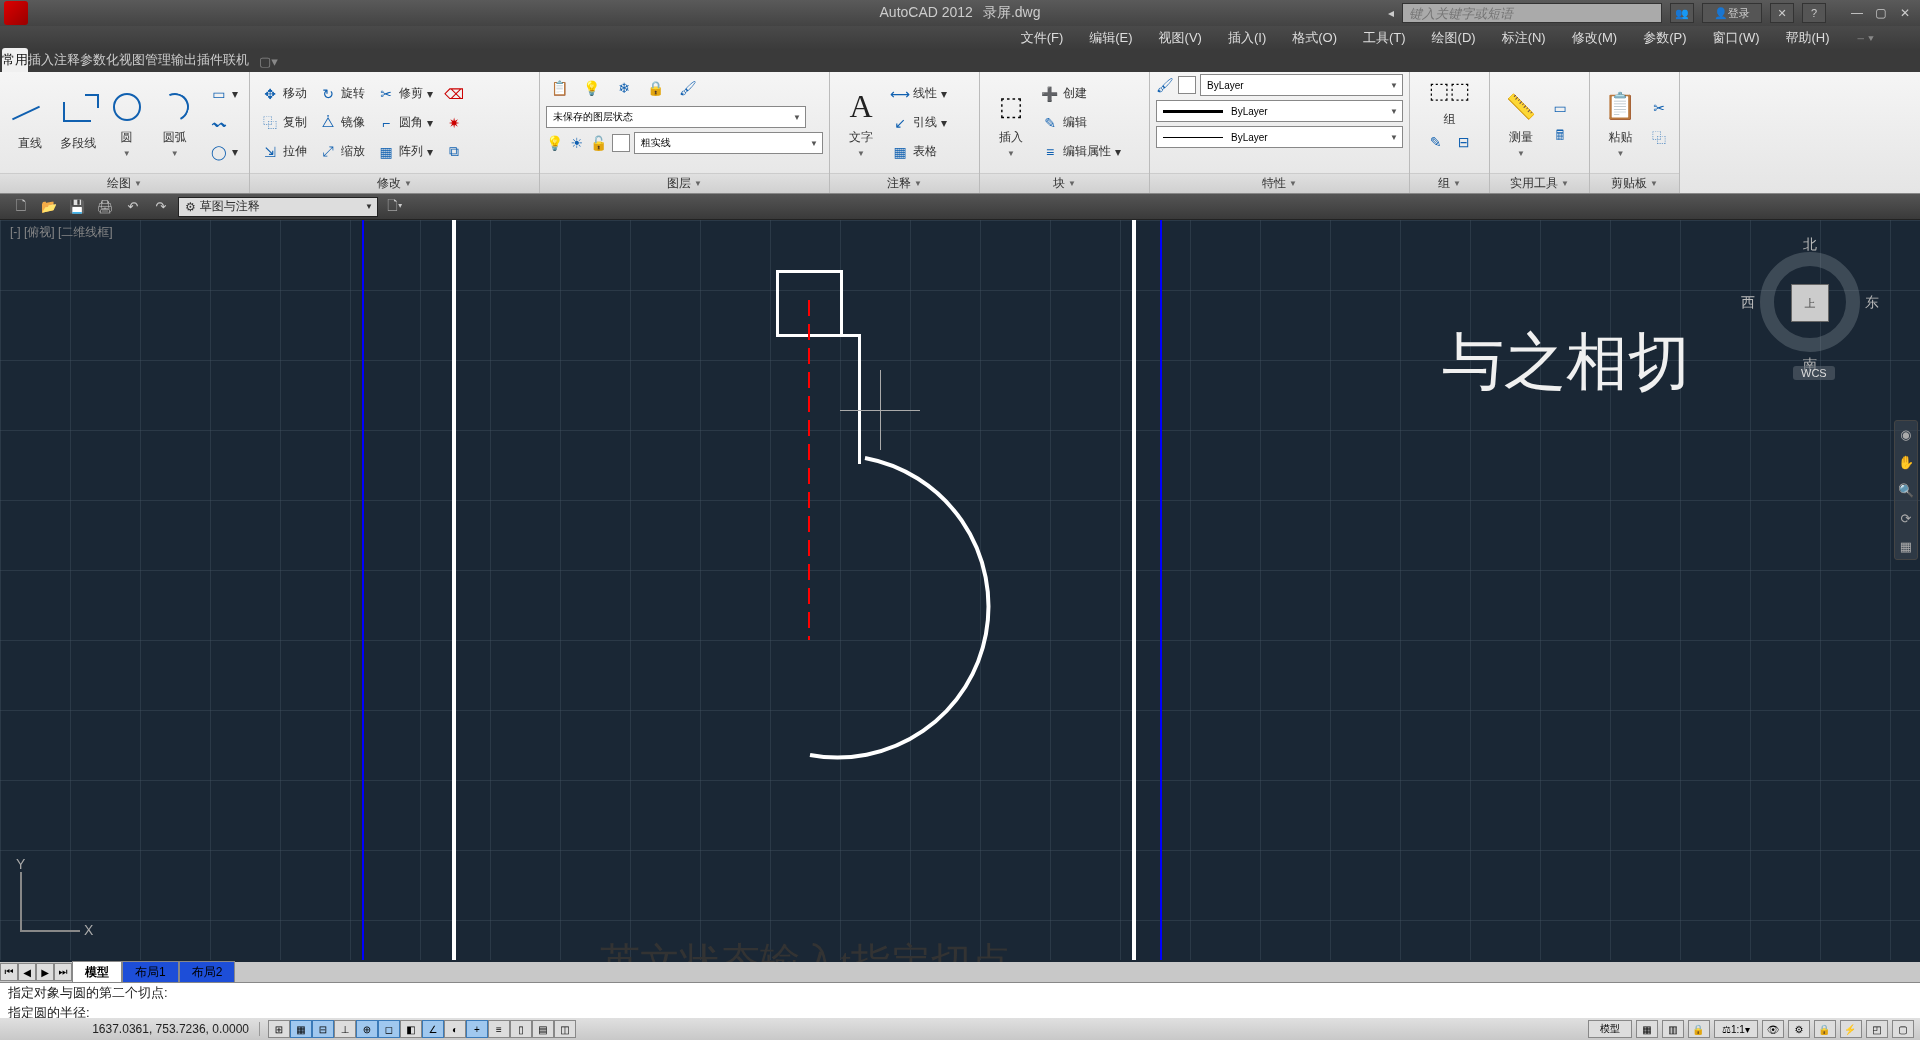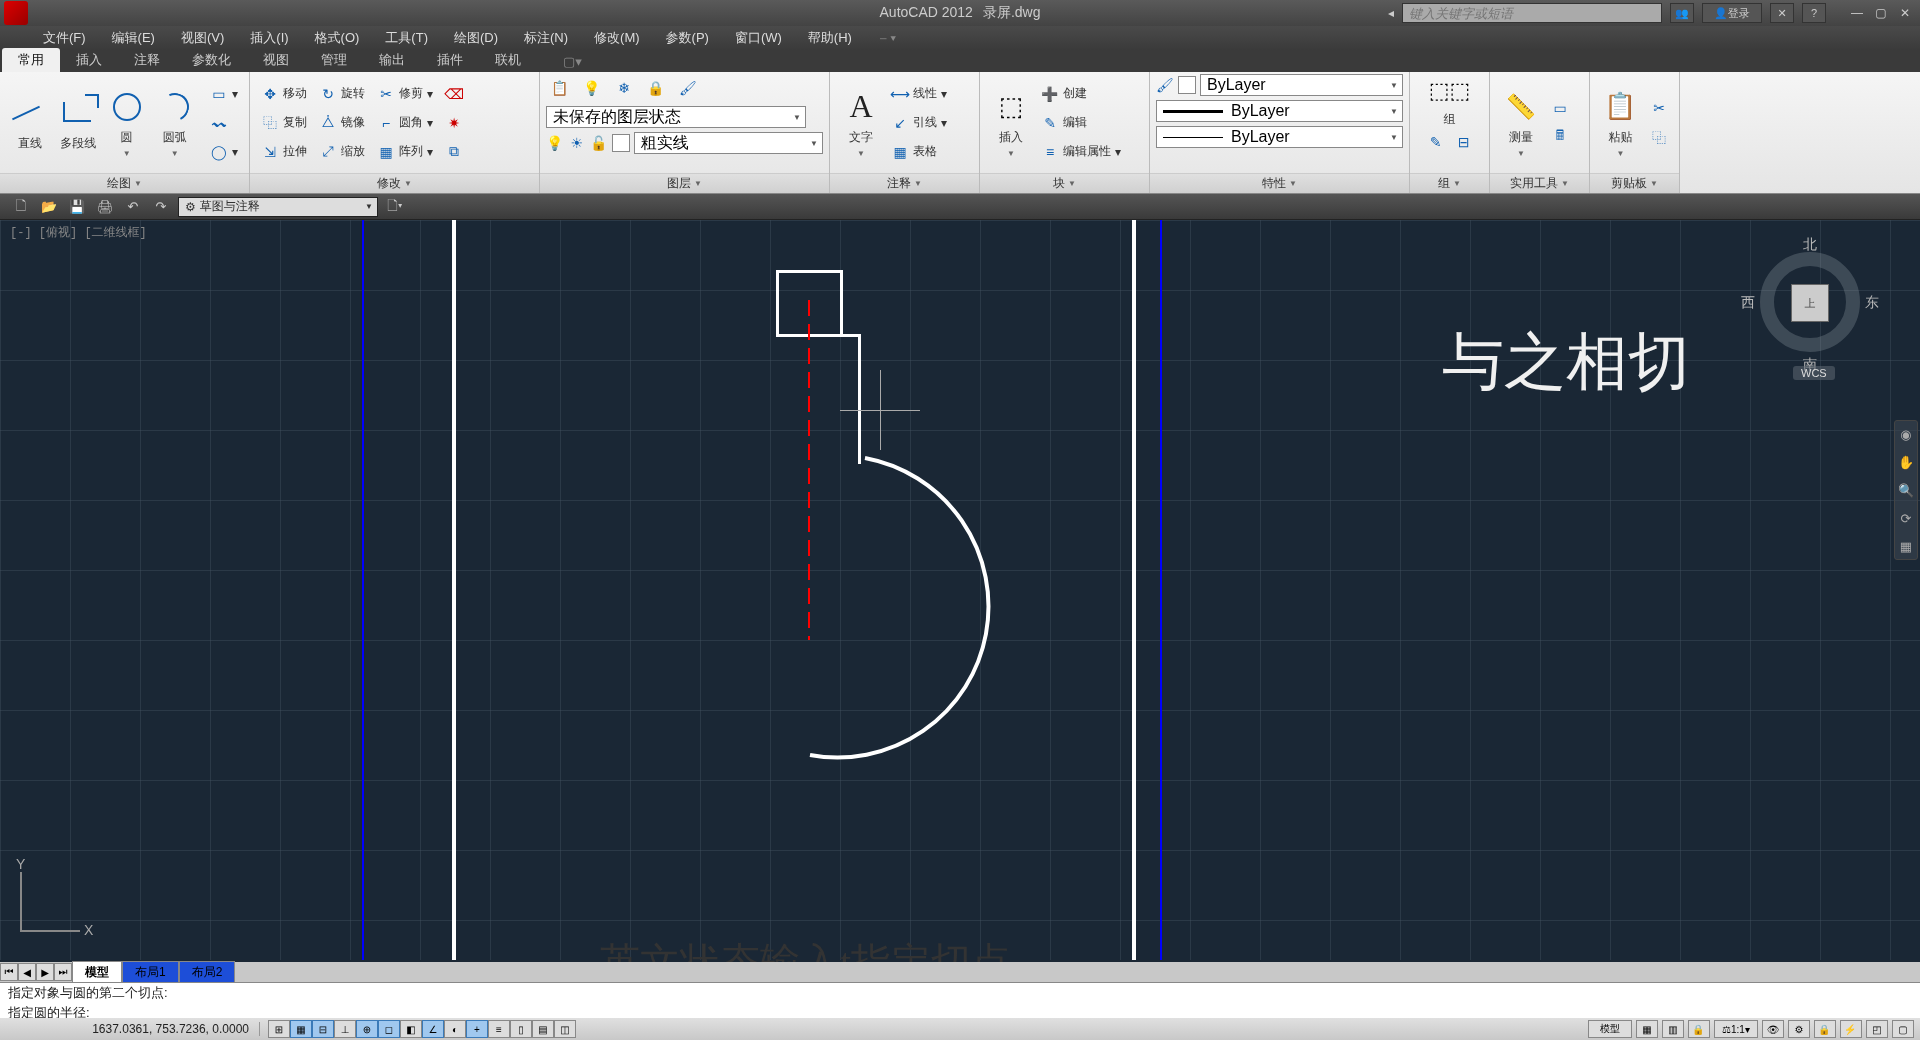--- a/index.html
+++ b/index.html
@@ -10,27 +10,27 @@
 .app-icon { width: 24px; height: 24px; margin-left: 4px; background: linear-gradient(135deg,#d00,#900); border-radius: 3px; }
 .title-text { position: absolute; left: 50%; transform: translateX(-50%); font-size: 14px; display: flex; gap: 10px; }
 .title-right { position: absolute; right: 4px; display: flex; align-items: center; gap: 8px; }
 .search-box { width: 260px; height: 20px; background: #aaa; border: 1px solid #333; color: #555; font-style: italic; font-size: 13px; padding: 0 6px; }
 .title-btn { width: 24px; height: 20px; background: #555; border: 1px solid #333; color: #ccc; display: flex; align-items: center; justify-content: center; font-size: 11px; cursor: pointer; }
 .title-btn.login { width: 60px; }
 .win-btns { display: flex; gap: 2px; margin-left: 12px; }
 .win-btn { width: 22px; height: 18px; display: flex; align-items: center; justify-content: center; color: #ccc; cursor: pointer; }
 
 
-.menu-bar { height: 24px; background: linear-gradient(#4a4a4a,#3a3a3a); display: flex; align-items: center; padding: 0 33px; gap: 6px; }
+.menu-bar { height: 24px; background: linear-gradient(#4a4a4a,#3a3a3a); display: flex; align-items: center; padding: 0 46px; gap: 6px; justify-content: flex-end; }
 .menu-item { color: #ddd; font-size: 13px; padding: 2px 10px; cursor: pointer; }
 .menu-extra { margin-left: 12px; color: #888; font-size: 13px; }
 
 
 .ribbon-tabs { height: 22px; background: #3a3a3a; display: flex; align-items: flex-end; padding-left: 2px; }
-.tab { padding: 3px 16px; color: #ccc; font-size: 13px; cursor: pointer; }
+.tab { padding: 3px 0; color: #ccc; font-size: 13px; cursor: pointer; }
 .tab.active { background: #f0f0f0; color: #111; border-radius: 3px 3px 0 0; }
 
 
 .ribbon { height: 122px; background: linear-gradient(#f5f5f5,#e5e5e5); display: flex; border-bottom: 1px solid #888; }
 .panel { border-right: 1px solid #bbb; display: flex; flex-direction: column; }
 .panel-body { flex: 1; display: flex; align-items: center; padding: 2px 6px; }
 .panel-title { height: 20px; background: linear-gradient(#e0e0e0,#d0d0d0); color: #333; font-size: 12px; display: flex; align-items: center; justify-content: center; border-top: 1px solid #ccc; }
 .panel-title::after { content: " ▼"; font-size: 8px; color: #666; margin-left: 3px; }
 
 .big-tool { display: flex; flex-direction: column; align-items: center; justify-content: center; width: 50px; height: 96px; gap: 3px; cursor: pointer; }
@@ -38,33 +38,33 @@
 .big-tool .lbl { font-size: 12px; color: #333; }
 .big-tool .drop { font-size: 8px; color: #666; }
 
 .row-tools { display: flex; flex-direction: column; gap: 1px; }
 .tool-row { display: flex; align-items: center; gap: 2px; }
 .small-tool { display: flex; align-items: center; gap: 4px; padding: 2px 5px; height: 28px; cursor: pointer; font-size: 12px; color: #333; }
 .sm-icon { width: 18px; height: 18px; display: flex; align-items: center; justify-content: center; font-size: 14px; color: #1060b0; }
 .sm-icon.red { color: #c00; }
 .sm-icon.box { border: 1px solid #888; background: #fff; }
 
-.combo { height: 22px; border: 1px solid #888; background: #fff; display: flex; align-items: center; padding: 0 6px; font-size: 16px; cursor: pointer; position: relative; }
+.combo { height: 22px; border: 1px solid #888; background: #fff; display: flex; align-items: center; padding: 0 6px; font-size: 10px; cursor: pointer; position: relative; }
 .combo::after { content: "▼"; position: absolute; right: 4px; font-size: 8px; color: #555; }
 
 
 .qat { height: 26px; background: linear-gradient(#555,#3a3a3a); display: flex; align-items: center; padding: 0 10px; gap: 6px; border-bottom: 1px solid #222; }
 .qat-btn { width: 22px; height: 20px; display: flex; align-items: center; justify-content: center; color: #ccc; cursor: pointer; font-size: 13px; }
 .qat-combo { width: 200px; height: 20px; background: #ddd; border: 1px solid #222; color: #333; font-size: 12px; padding: 0 6px; display: flex; align-items: center; position: relative; }
 .qat-combo::after { content: "▼"; position: absolute; right: 4px; font-size: 8px; }
 
 
 .draw-area { position: absolute; top: 220px; left: 0; right: 0; bottom: 80px; background: #1a2735; }
 .grid-line { position: absolute; background: rgba(70,85,100,.4); }
-.vp-label { position: absolute; top: 4px; left: 10px; color: #888; font-size: 12px; font-family: Liberation Mono, monospace; }
+.vp-label { position: absolute; top: 4px; left: 10px; color: #888; font-size: 12px; }
 .ucs { position: absolute; left: 20px; bottom: 28px; }
 .ucs-y { position: absolute; left: 0; bottom: 0; width: 2px; height: 60px; background: #888; }
 .ucs-x { position: absolute; left: 0; bottom: 0; width: 60px; height: 2px; background: #888; }
 .ucs-lbl { position: absolute; color: #aaa; font-size: 14px; }
 
 
 .white-line { position: absolute; background: #fff; }
 .blue-line { position: absolute; background: #00f; width: 2px; }
 .red-line { position: absolute; background: #f00; width: 2px; }
 .cursor-cross { position: absolute; width: 80px; height: 80px; pointer-events: none; }

